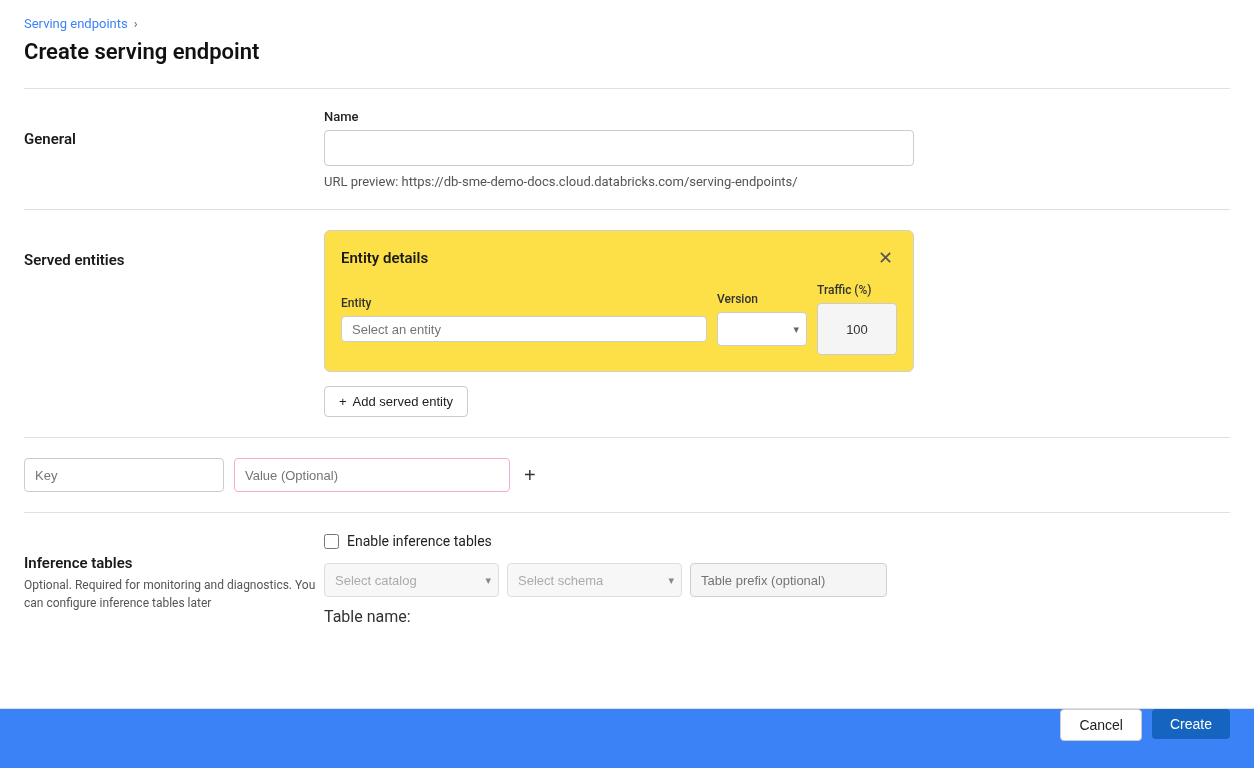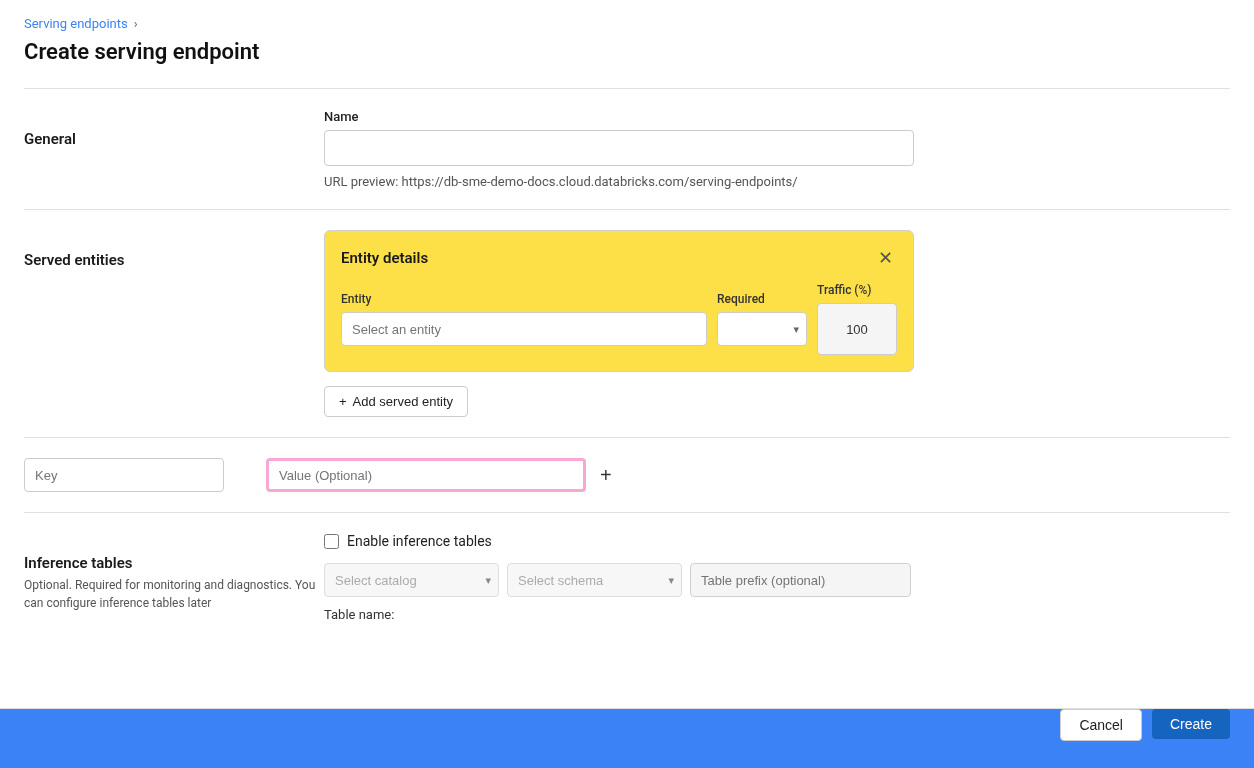--- a/index.html
+++ b/index.html
@@ -182,21 +182,21 @@
       right: 8px;
       top: 50%;
       transform: translateY(-50%);
       pointer-events: none;
       font-size: 11px;
       color: #666;
     }
 
     .entity-select {
       width: 100%;
-      height: 34px;
+      height: 26px;
       border: 1px solid #ccc;
       border-radius: 4px;
       padding: 0 10px;
       font-size: 13px;
       color: #888;
       background: #fff;
     }
 
     .traffic-input {
       width: 100%;
@@ -238,28 +238,27 @@
       width: 200px;
       height: 34px;
       border: 1px solid #ccc;
       border-radius: 4px;
       padding: 0 10px;
       font-size: 13px;
       color: #888;
     }
 
     .tag-value-input {
-      width: 320px;
+      width: 276px;
       height: 34px;
-      border: 3px solid #f9a8d4;
+      border: 1px solid #f9a8d4;
       border-radius: 4px;
       padding: 0 10px;
       font-size: 13px;
       color: #888;
-      margin-left: 32px;
     }
 
     .add-tag-btn {
       background: none;
       border: none;
       cursor: pointer;
       font-size: 20px;
       color: #333;
       padding: 2px 4px;
       line-height: 1;
@@ -314,32 +313,32 @@
       color: #888;
       background: #f5f5f5;
       cursor: pointer;
       appearance: none;
       -webkit-appearance: none;
     }
 
     .catalog-select { width: 175px; }
     .schema-select { width: 175px; }
     .prefix-input {
-      width: 221px;
+      width: 197px;
       height: 34px;
       border: 1px solid #d0d0d0;
       border-radius: 4px;
       padding: 16px 10px;
       font-size: 13px;
       color: #888;
       background: #f5f5f5;
     }
 
     .table-name-row {
-      font-size: 13px;
+      font-size: 16px;
       color: #333;
     }
 
     
     .footer-bar {
       position: fixed;
       bottom: 0;
       left: 0;
       right: 0;
       height: 60px;
@@ -414,21 +413,21 @@
           <div class="entity-card-header">
             <span class="entity-card-title">Entity details</span>
             <button class="close-btn">✕</button>
           </div>
           <div class="entity-fields">
             <div class="entity-field-entity">
               <div class="field-col-label">Entity</div>
               <input class="entity-select" type="text" placeholder="Select an entity" style="">
             </div>
             <div class="entity-field-version">
-              <div class="field-col-label">Required</div>
+              <div class="field-col-label">Version</div>
               <div class="select-wrapper version-select-wrapper">
                 <select class="select-input">
                   <option value=""></option>
                 </select>
               </div>
             </div>
             <div class="entity-field-traffic">
               <div class="field-col-label">Traffic (%)</div>
               <input class="traffic-input" type="text" value="100" style="">
             </div>

